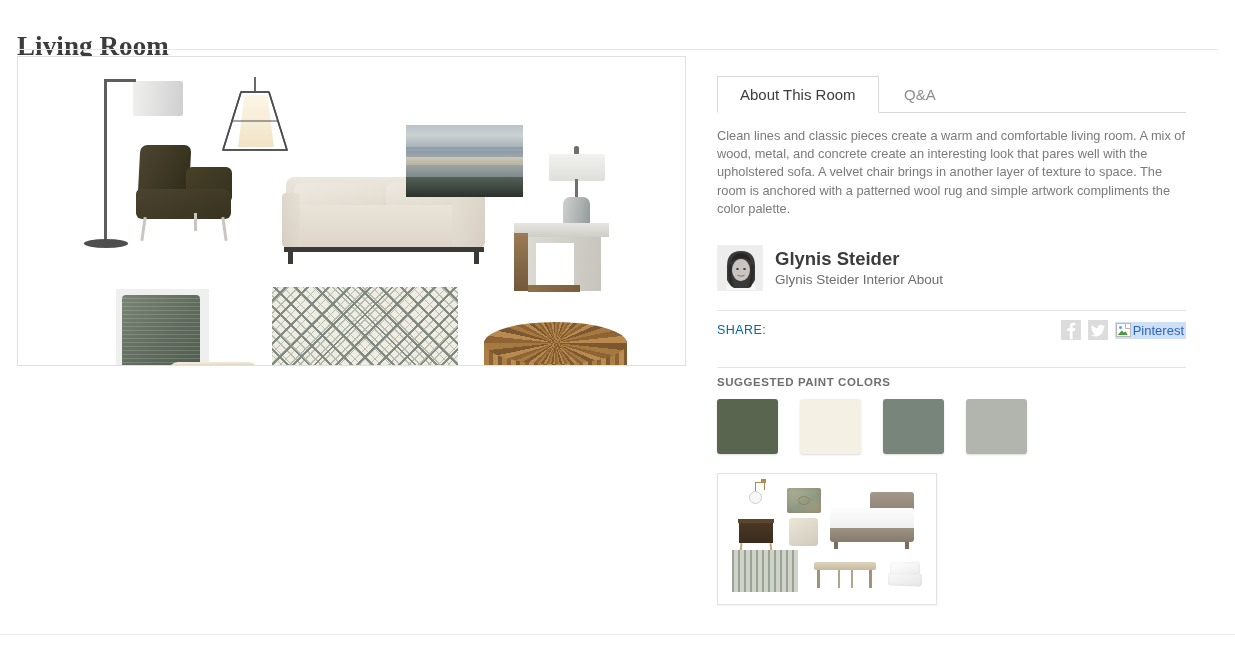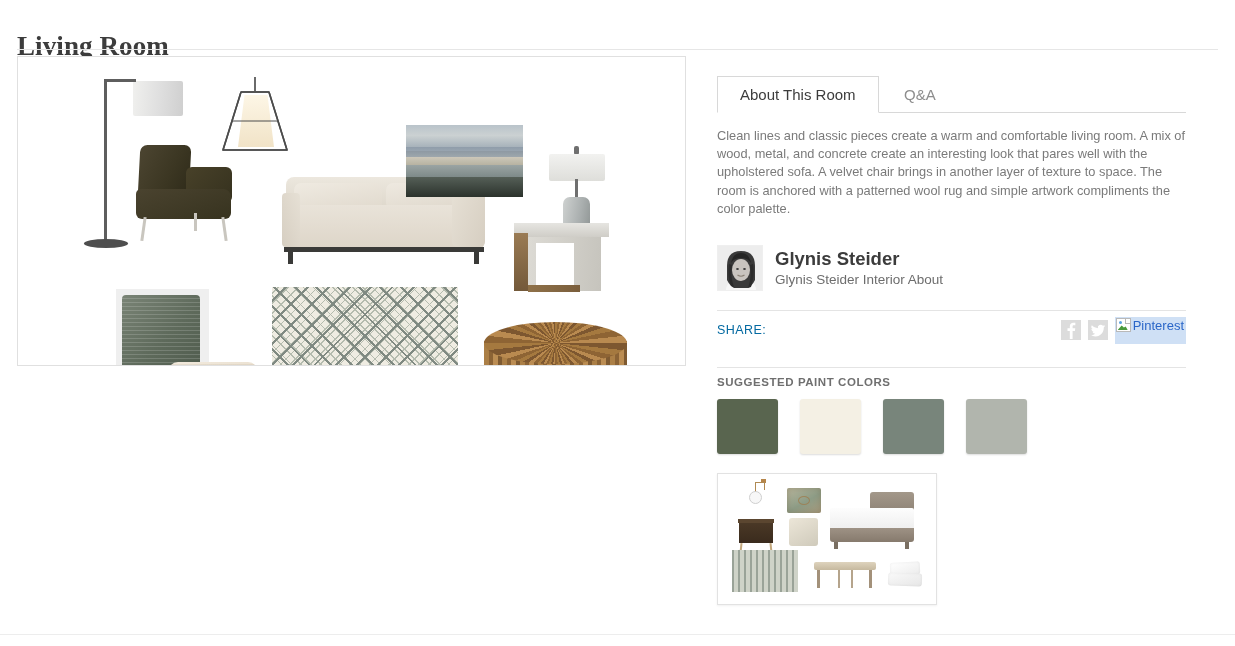--- a/index.html
+++ b/index.html
@@ -191,21 +191,21 @@
   .share-row { display:flex; align-items:center; height:38px; }
   .share-label { font-size:12.5px; color:#0369a1; letter-spacing:.45px; }
   .share-icons { margin-left:auto; display:flex; align-items:center; gap:7px; }
   .sicon {
     width:20px; height:20px; background:#dcdcdc; position:relative;
     display:flex; align-items:center; justify-content:center; cursor:pointer;
   }
   .sicon svg { display:block; }
   .pin-broken {
     display:flex; align-items:center; gap:2px; background:#cfe0f5;
-    padding:1px 2px 11px 1px; cursor:pointer;
+    padding:1px 2px 1px 1px; cursor:pointer;
   }
   .broken-img {
     width:15px; height:14px; position:relative; flex:0 0 15px;
     border:1px solid #b9b9b9; background:#fff; overflow:hidden;
   }
   .broken-img .mtn {
     position:absolute; left:1px; bottom:1px; width:10px; height:6px;
     background:#4a9a3c; clip-path: polygon(0 100%, 40% 25%, 62% 60%, 80% 40%, 100% 100%);
   }
   .broken-img .sun { position:absolute; left:2px; top:2px; width:3px; height:3px;

